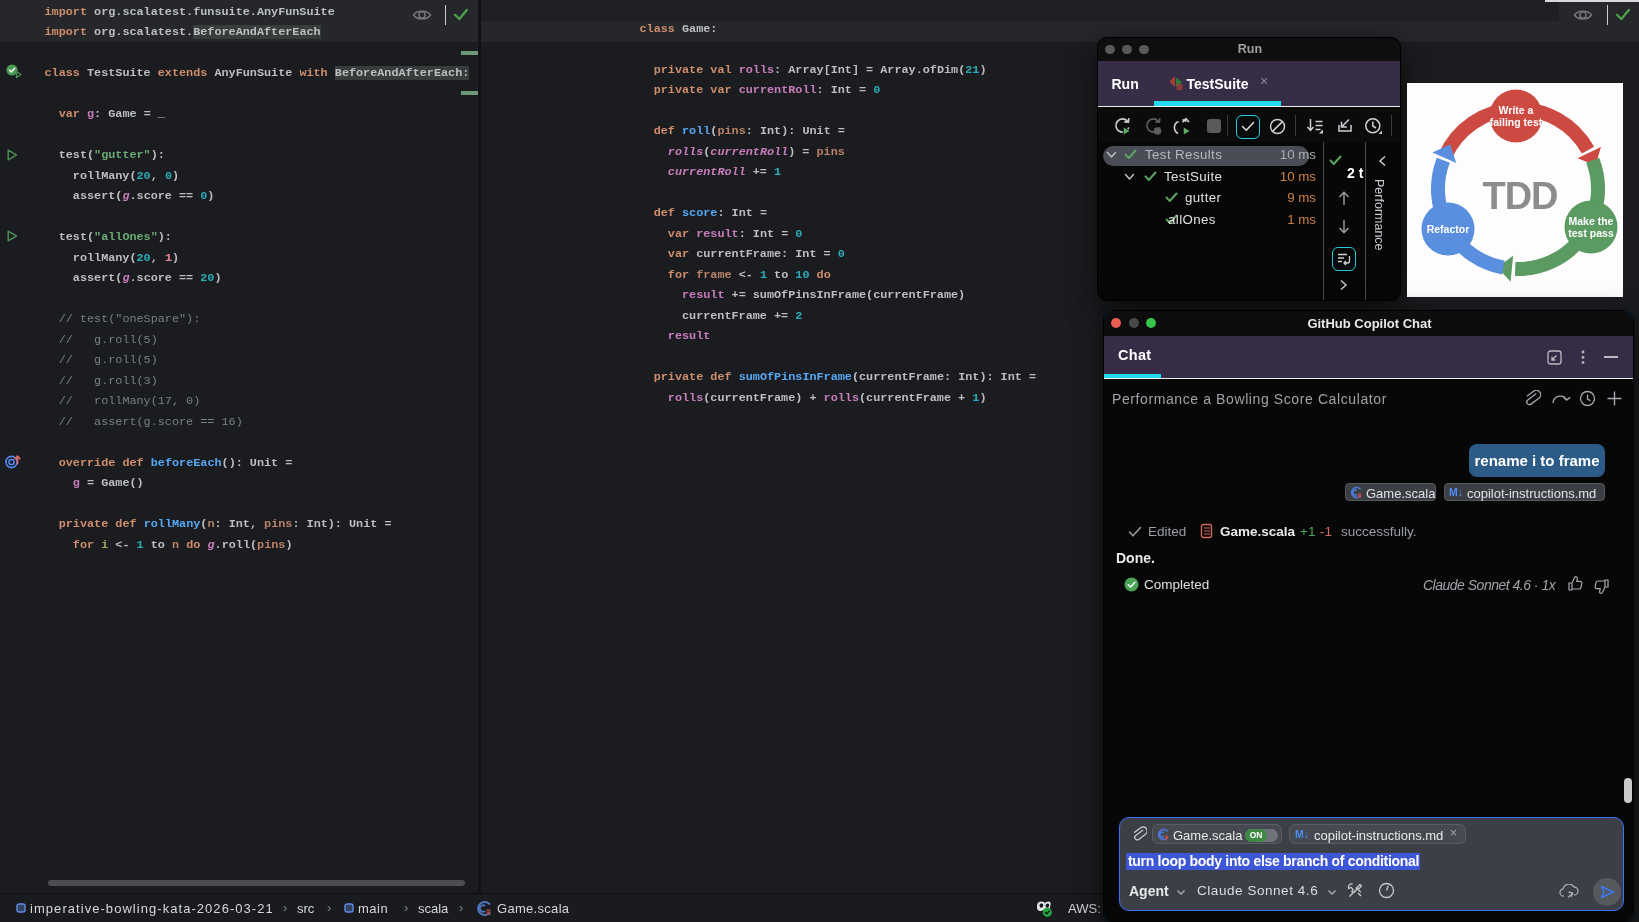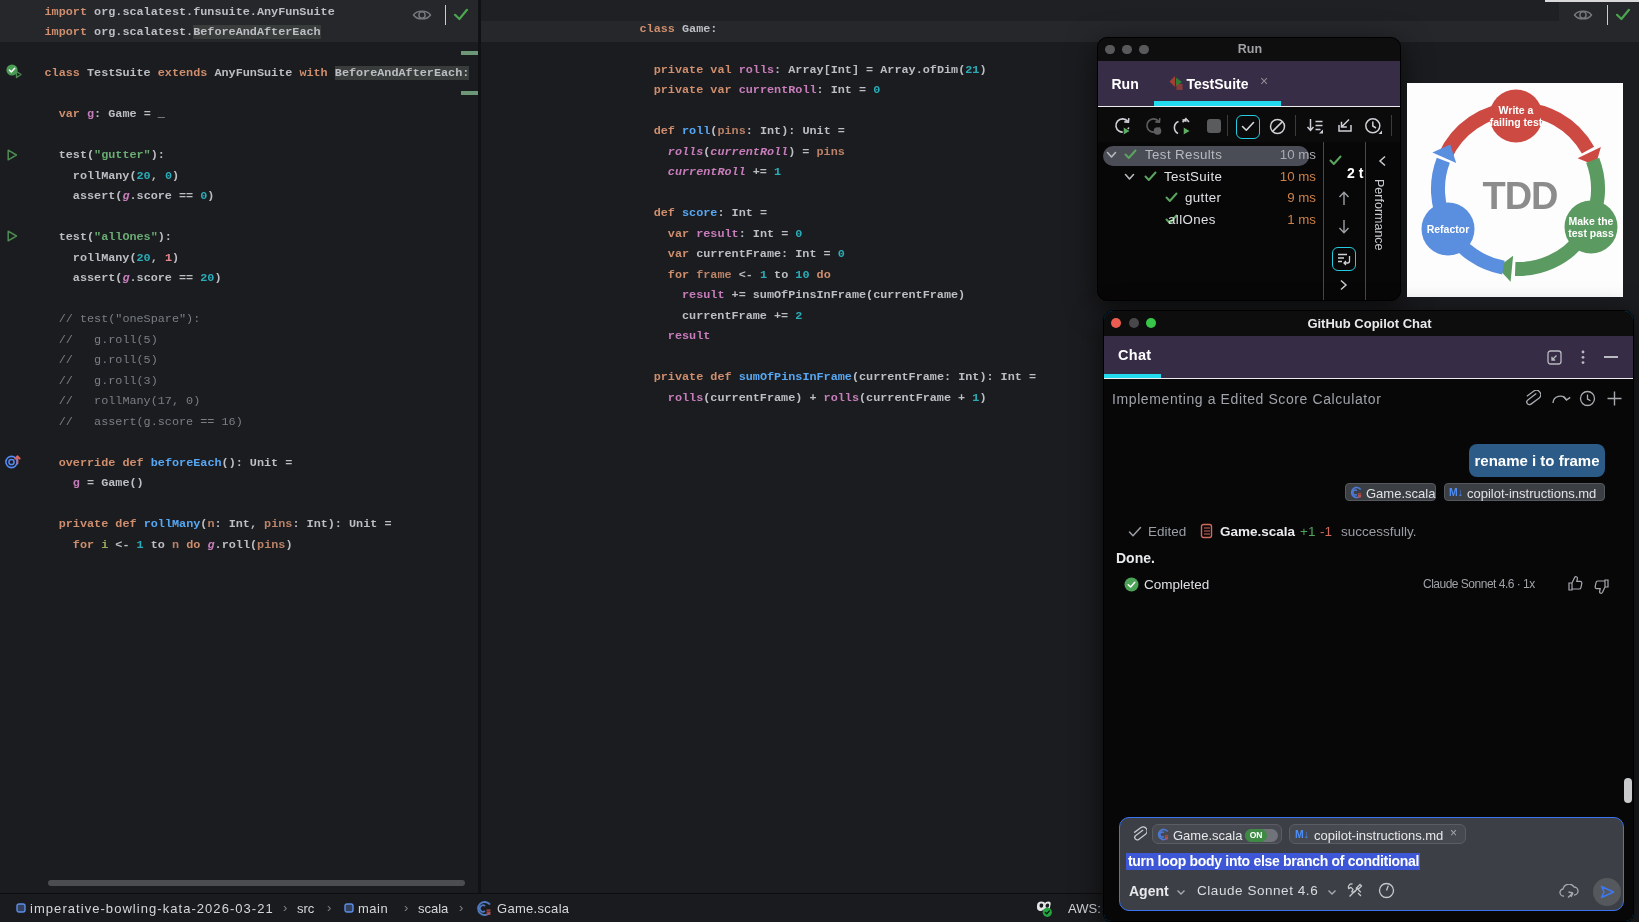--- a/index.html
+++ b/index.html
@@ -325,21 +325,21 @@
         <circle cx="2" cy="7.3" r="1.4" fill="#b9bbc0"></circle>
         <circle cx="2" cy="12.6" r="1.4" fill="#b9bbc0"></circle>
     </svg>
     <div class="abs" style="left:500px; top:20px; width:14px; height:2px; background:#b9bbc0;"></div>
     <div class="abs" style="left:0; top:37.6px; width:57px; height:5.4px; background:#23dbee;"></div>
     <div class="abs" style="left:0; top:42px; width:531px; height:1px; background:#ededed;"></div>
   </div>
   <div class="abs" style="left:529px; top:30px; width:1.5px; height:582px; background:#4a4b4e;"></div>
 
   <div class="abs" style="left:0; top:68px; width:531px; height:544px; background:#070708;">
-    <span class="abs" style="left:8px; top:11.5px; color:#9fa3a9; font-size:14px; letter-spacing:0.6px;">Implementing a Edited Score Calculator</span>
+    <span class="abs" style="left:8px; top:11.5px; color:#9fa3a9; font-size:14px; letter-spacing:0.6px;">Performance a Bowling Score Calculator</span>
 
     <svg class="abs" style="left:419px; top:11px;" width="18" height="18" viewBox="0 0 18 18">
       <path d="M12.5 3 L5 10.5 a2.6 2.6 0 0 0 3.7 3.7 L16 7 a4.4 4.4 0 0 0 -6.2 -6.2 L3.5 7" fill="none" stroke="#a7aaaf" stroke-width="1.3" transform="rotate(8 9 9)"></path>
     </svg>
     <svg class="abs" style="left:447px; top:13px;" width="21" height="14" viewBox="0 0 21 14">
       <path d="M2 11 A7.2 7.2 0 0 1 15.3 7.6" fill="none" stroke="#a7aaaf" stroke-width="1.4"></path>
       <path d="M12.3 4.2 L15.5 8 L19.2 5.4" fill="none" stroke="#a7aaaf" stroke-width="1.4"></path>
     </svg>
     <svg class="abs" style="left:475px; top:11px;" width="17" height="17" viewBox="0 0 17 17">
       <circle cx="8.5" cy="8.5" r="7" fill="none" stroke="#a7aaaf" stroke-width="1.3"></circle>
@@ -377,21 +377,21 @@
     <span class="abs" style="left:216px; top:145px; color:#d2695f; font-size:13.5px;">-1</span>
     <span class="abs" style="left:237px; top:145px; color:#9a9ea4; font-size:13.5px;">successfully.</span>
 
     <span class="abs" style="left:12px; top:171px; color:#e8eaec; font-size:14px; font-weight:bold;">Done.</span>
 
     <svg class="abs" style="left:20px; top:198px;" width="15" height="15" viewBox="0 0 15 15">
       <circle cx="7.5" cy="7.5" r="7" fill="#4ba356"></circle>
       <path d="M4.2 7.7 L6.6 10 L10.8 5.2" stroke="#fff" stroke-width="1.5" fill="none" stroke-linecap="round" stroke-linejoin="round"></path>
     </svg>
     <span class="abs" style="left:40px; top:197.5px; color:#dde0e3; font-size:13.5px;">Completed</span>
-    <span class="abs" style="left:319px; top:197.5px; color:#9fa3a8; font-size:12px; letter-spacing:-0.5px;">Claude Sonnet 4.6 · 1x</span>
+    <span class="abs" style="left:319px; top:197.5px; color:#9fa3a8; font-size:14px; letter-spacing:-0.5px;font-style:italic;">Claude Sonnet 4.6 · 1x</span>
     <svg class="abs" style="left:463px; top:196.5px;" width="16" height="16" viewBox="0 0 16 16">
       <path d="M2 7 h3 v7 h-3 z M5 13 h7 a2 2 0 0 0 2 -1.7 l0.8 -4 a1.6 1.6 0 0 0 -1.6 -1.9 h-3.4 l0.6 -3 a1.5 1.5 0 0 0 -2.8 -0.9 L5 7" fill="none" stroke="#a7aaaf" stroke-width="1.2"></path>
     </svg>
     <svg class="abs" style="left:490px; top:198.5px;" width="16" height="16" viewBox="0 0 16 16">
       <path d="M14 9 h-3 v-7 h3 z M11 3 H4 a2 2 0 0 0 -2 1.7 l-0.8 4 a1.6 1.6 0 0 0 1.6 1.9 h3.4 l-0.6 3 a1.5 1.5 0 0 0 2.8 0.9 L11 9" fill="none" stroke="#a7aaaf" stroke-width="1.2"></path>
     </svg>
 
     <div class="abs" style="left:520px; top:398.5px; width:8px; height:25px; background:#c9cacb; border-radius:4px;"></div>
 
     <div class="abs" style="left:15px; top:438px; width:504.5px; height:94px; background:#3c3f45; border:1.5px solid #3b74f1; border-radius:10px;">

